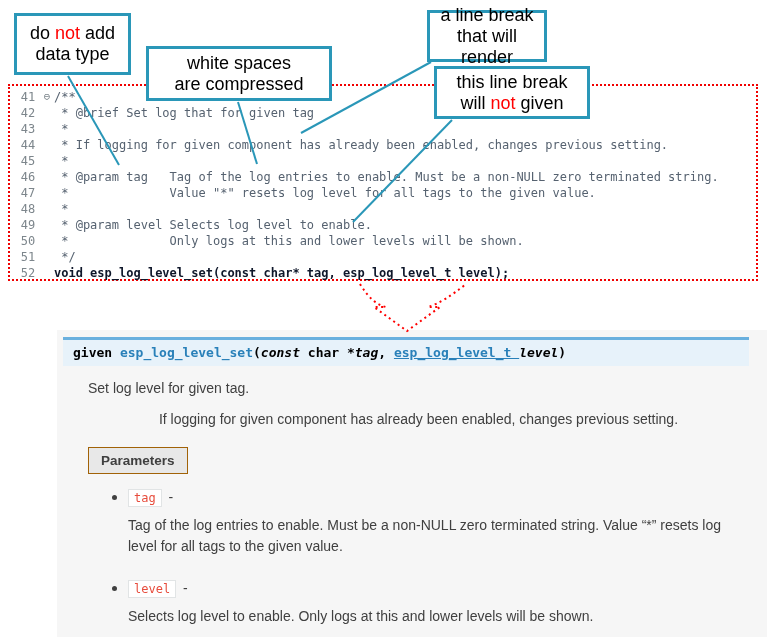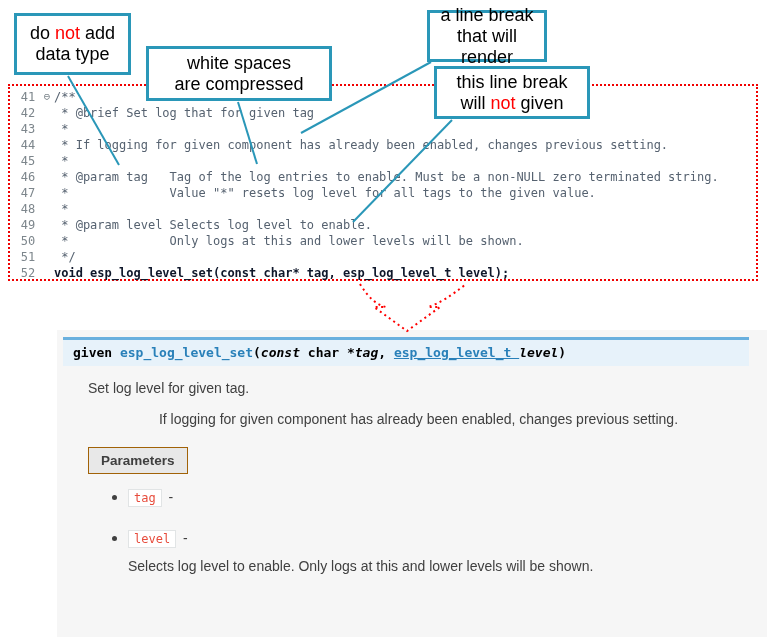--- a/index.html
+++ b/index.html
@@ -157,20 +157,21 @@
     <div class="sig">
       <span>given </span><span class="name">esp_log_level_set</span><span>(</span><span class="it">const</span><span> char *</span><span class="it">tag</span><span>, </span><span class="type-link">esp_log_level_t </span><span class="it">level</span><span>)</span>
     </div>
     <div class="docs-body">
       <p class="brief">Set log level for given tag.</p>
       <p class="detail">If logging for given component has already been enabled, changes previous setting.</p>
       <div class="params-label">Parameters</div>
       <ul class="params">
         <li class="param-item">
           <span class="chip">tag</span><span class="sep"> -</span>
+          <p class="param-desc">Tag of the log entries to enable. Must be a non-NULL zero terminated string. Value “*” resets log level for all tags to the given value.</p>
         </li>
         <li class="param-item">
           <span class="chip">level</span><span class="sep"> -</span>
           <p class="param-desc">Selects log level to enable. Only logs at this and lower levels will be shown.</p>
         </li>
       </ul>
     </div>
   </div>
 
 </div>

